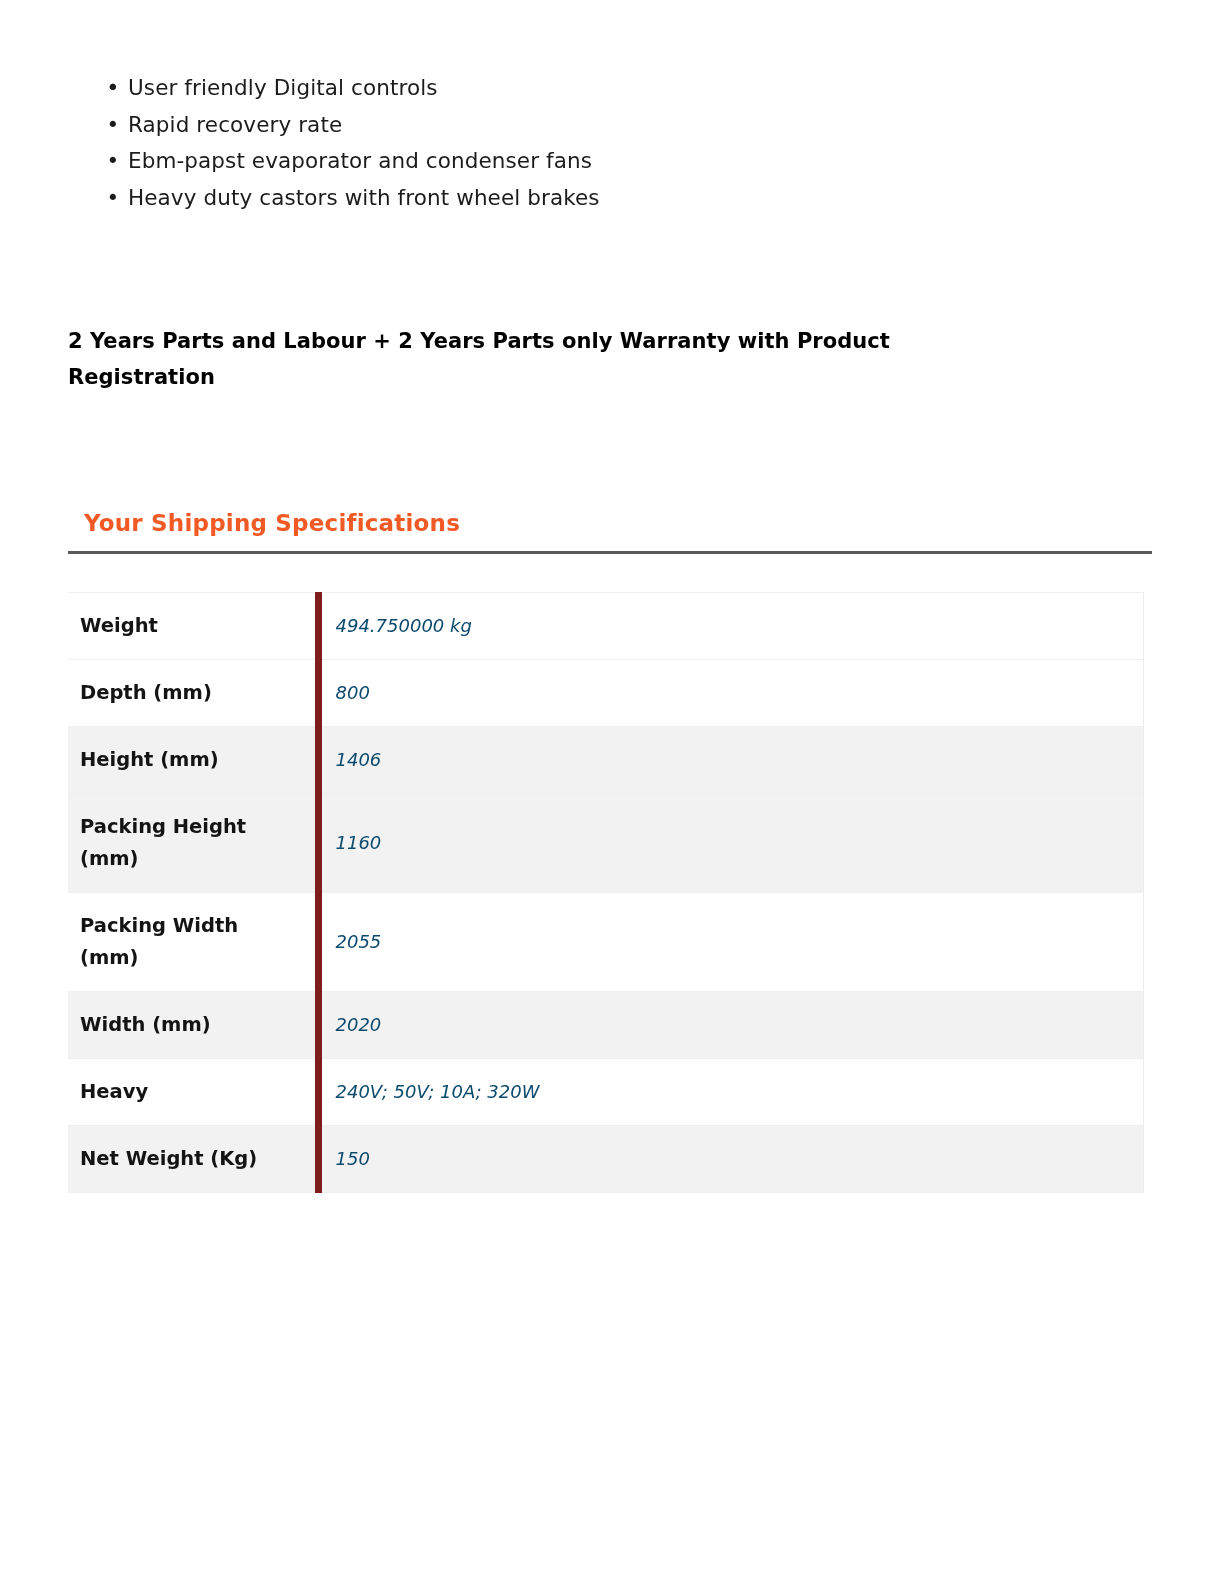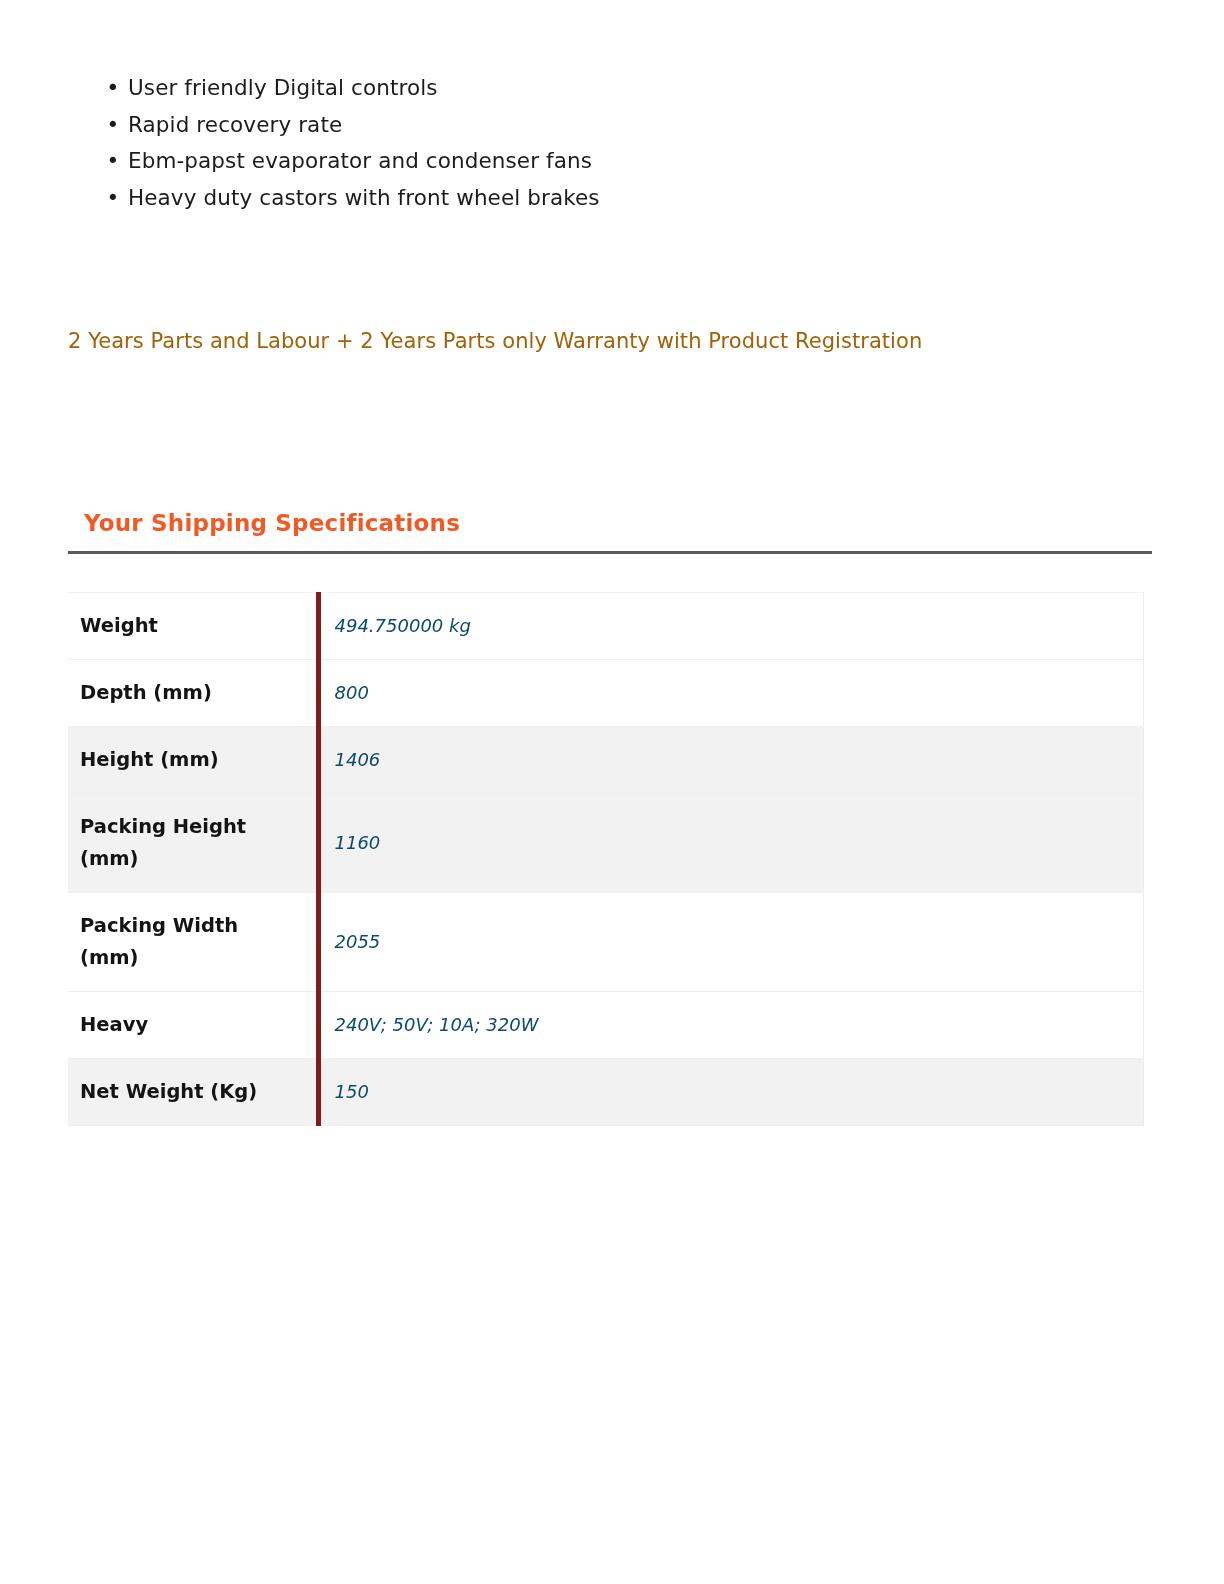--- a/index.html
+++ b/index.html
@@ -55,22 +55,22 @@
   }
 
   
   .warranty {
     position: absolute;
     left: 68px;
     top: 302px;
     width: 960px;
     font-size: 21px;
     line-height: 36px;
-    font-weight: normal;
-    color: #a16207;
+    font-weight: bold;
+    color: #000000;
     letter-spacing: 0.05px;
   }
 
   
   .section-heading {
     position: absolute;
     left: 68px;
     top: 492px;
     font-size: 23px;
     font-weight: bold;
@@ -114,21 +114,21 @@
     vertical-align: middle;
   }
   table.specs th.spec-label {
     width: 250px;
     text-align: left;
     font-weight: bold;
     font-size: 19.5px;
     line-height: 32px;
     color: #141414;
     padding: 17px 14px 17px 12px;
-    border-right: 5px solid #7f1d1d;
+    border-right: 7px solid #7f1d1d;
     box-sizing: border-box;
     word-wrap: break-word;
   }
   table.specs td.spec-value {
     font-style: italic;
     font-size: 18px;
     line-height: 30px;
     color: #0c4a6e;
     padding: 17px 14px 17px 14px;
     box-sizing: border-box;
@@ -182,20 +182,24 @@
           <td class="spec-value">1406</td>
         </tr>
         <tr class="even">
           <th class="spec-label">Packing Height (mm)</th>
           <td class="spec-value">1160</td>
         </tr>
         <tr class="odd">
           <th class="spec-label">Packing Width (mm)</th>
           <td class="spec-value">2055</td>
         </tr>
+        <tr class="even">
+          <th class="spec-label">Width (mm)</th>
+          <td class="spec-value">2020</td>
+        </tr>
         <tr class="odd">
           <th class="spec-label">Heavy</th>
           <td class="spec-value">240V; 50V; 10A; 320W</td>
         </tr>
         <tr class="even">
           <th class="spec-label">Net Weight (Kg)</th>
           <td class="spec-value">150</td>
         </tr>
       </tbody>
     </table>

